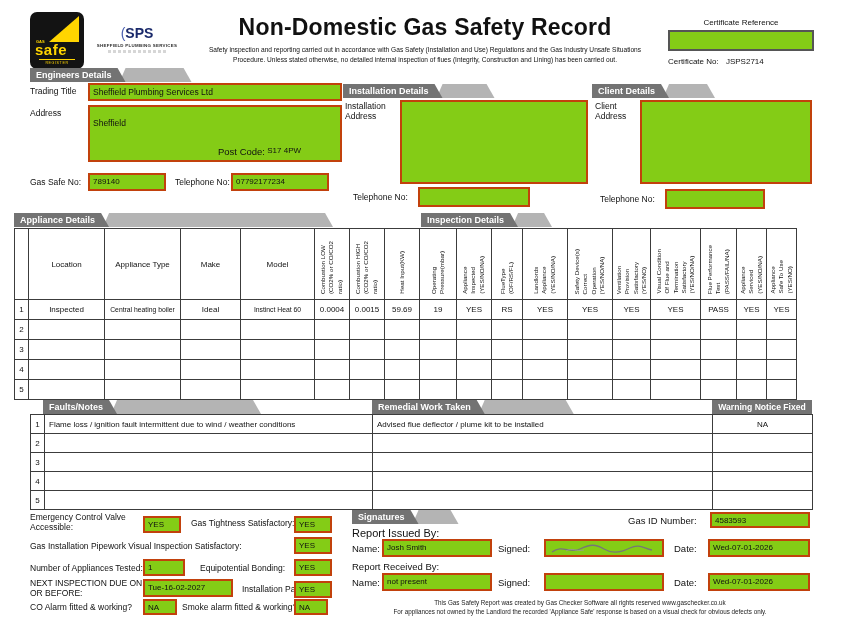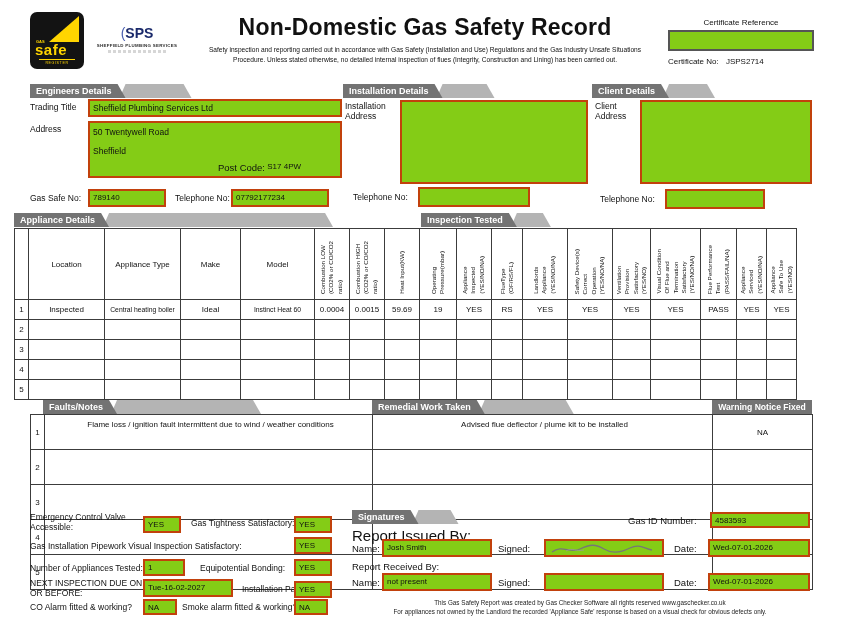--- a/index.html
+++ b/index.html
@@ -20,22 +20,22 @@
   table.grid{border-collapse:collapse;table-layout:fixed;width:782px;}
   table.grid th,table.grid td{border:1px solid #3c3c3c;padding:0;overflow:hidden;}
   table.grid th{font-weight:normal;font-size:8px;text-align:center;vertical-align:middle;}
   table.grid th.rot{vertical-align:bottom;text-align:center;padding-bottom:3px;}
   .vh{display:inline-block;writing-mode:vertical-rl;transform:rotate(180deg);
       white-space:pre-line;font-size:6.2px;line-height:1.35;text-align:left;max-height:64px;}
   table.grid td{font-size:8px;text-align:center;height:19px;}
   table.grid td:nth-child(3),table.grid td:nth-child(5){font-size:6.8px;}
   
   table.fgrid{border-collapse:collapse;table-layout:fixed;width:782px;}
-  table.fgrid td{border:1px solid #3c3c3c;font-size:8px;height:18px;padding:0 0 16px 4px;
-      text-align:center;overflow:hidden;}
+  table.fgrid td{border:1px solid #3c3c3c;font-size:8px;height:18px;padding:0 0 0 4px;
+      text-align:left;overflow:hidden;}
   table.fgrid td.c{text-align:center;padding:0;}
   .ftr{font-size:6.3px;line-height:1.5;color:#222;text-align:center;}
   .sig-svg{display:block;}
   h1{margin:0;font-size:23px;font-weight:bold;letter-spacing:.2px;}
   .subtitle{font-size:6.6px;line-height:1.5;margin:4px auto 0;width:446px;color:#111;}
 </style>
 </head>
 <body>
 
 <div class="page">
@@ -62,30 +62,29 @@
 
   <div class="abs" style="left:668px;top:18px;width:146px;">
     <div style="font-size:8px;text-align:center;">Certificate Reference</div>
     <div class="box" style="margin-top:3px;height:21px;border-color:#555;"></div>
     <div style="margin-top:6px;font-size:8px;">
       <span>Certificate No:</span>
       <span style="margin-left:5px;">JSPS2714</span>
     </div>
   </div>
 
-  <div class="abs" style="left:30px;top:84px;width:312px;">
+  <div class="abs" style="left:30px;top:68px;width:312px;">
     <div class="secbar">
       <div class="tab">Engineers Details</div>
       <div class="tab-ext"></div>
     </div>
     <div class="abs lbl" style="left:0;top:18px;">Trading Title</div>
     <div class="box abs" style="left:58px;top:15px;width:254px;height:18px;font-size:8.5px;">Sheffield Plumbing Services Ltd</div>
     <div class="abs lbl" style="left:0;top:40px;">Address</div>
     <div class="box abs" style="left:58px;top:37px;width:254px;height:57px;">
-      <div style="font-size:8.5px;margin-top:2px;">50 Twentywell Road</div>
       <div style="font-size:8.5px;margin-top:9px;">Sheffield</div>
       <div class="abs" style="left:128px;bottom:3px;">
         <span style="font-size:9.5px;">Post Code:</span>
         <span style="font-size:8px;vertical-align:2px;">S17 4PW</span>
       </div>
     </div>
     <div class="abs lbl" style="left:0;top:109px;">Gas Safe No:</div>
     <div class="box abs" style="left:58px;top:105px;width:78px;height:18px;">789140</div>
     <div class="abs lbl" style="left:145px;top:109px;">Telephone No:</div>
     <div class="box abs" style="left:201px;top:105px;width:98px;height:18px;">07792177234</div>
@@ -114,21 +113,21 @@
     <div class="abs lbl" style="left:8px;top:110px;">Telephone No:</div>
     <div class="box abs" style="left:73px;top:105px;width:100px;height:20px;"></div>
   </div>
 
   <div class="abs" style="left:14px;top:213px;width:782px;">
     <div class="secbar">
       <div class="tab">Appliance Details</div>
       <div class="tab-ext" style="width:230px;"></div>
     </div>
     <div class="abs secbar" style="left:407px;top:0;">
-      <div class="tab">Inspection Tested</div>
+      <div class="tab">Inspection Details</div>
       <div class="tab-ext" style="width:40px;"></div>
     </div>
 
     <table class="grid abs" style="left:0;top:15px;">
       <colgroup>
         <col style="width:14px">
           <col style="width:76px">
           <col style="width:76px">
           <col style="width:60px">
           <col style="width:74px">
@@ -377,21 +376,21 @@
   </div>
 
   <div class="abs" style="left:352px;top:510px;width:460px;height:90px;">
     <div class="secbar abs" style="left:0;top:0;">
       <div class="tab">Signatures</div>
       <div class="tab-ext" style="width:46px;"></div>
     </div>
     <div class="abs" style="left:276px;top:5px;font-size:9.5px;">Gas ID Number:</div>
     <div class="box abs" style="left:358px;top:2px;width:100px;height:16px;">4583593</div>
 
-    <div class="abs" style="left:0;top:17px;font-size:15px;">Report Issued By:</div>
+    <div class="abs" style="left:0;top:17px;font-size:11px;">Report Issued By:</div>
     <div class="abs" style="left:0;top:33px;font-size:9.5px;">Name:</div>
     <div class="box abs" style="left:30px;top:29px;width:110px;height:18px;">Josh Smith</div>
     <div class="abs" style="left:146px;top:33px;font-size:9.5px;">Signed:</div>
     <div class="box abs" style="left:192px;top:29px;width:120px;height:18px;padding:0;">
       <svg class="sig-svg" width="116" height="16" viewBox="0 0 116 16">
         <path d="M6 11 C16 3, 24 13, 34 8 S 50 3, 58 8 S 74 12, 84 7 S 98 8, 106 9" stroke="#777" fill="none" stroke-width="1.3"></path>
         <path d="M20 10 C26 6, 30 11, 38 9" stroke="#999" fill="none" stroke-width="0.8"></path>
       </svg>
     </div>
     <div class="abs" style="left:322px;top:33px;font-size:9.5px;">Date:</div>

